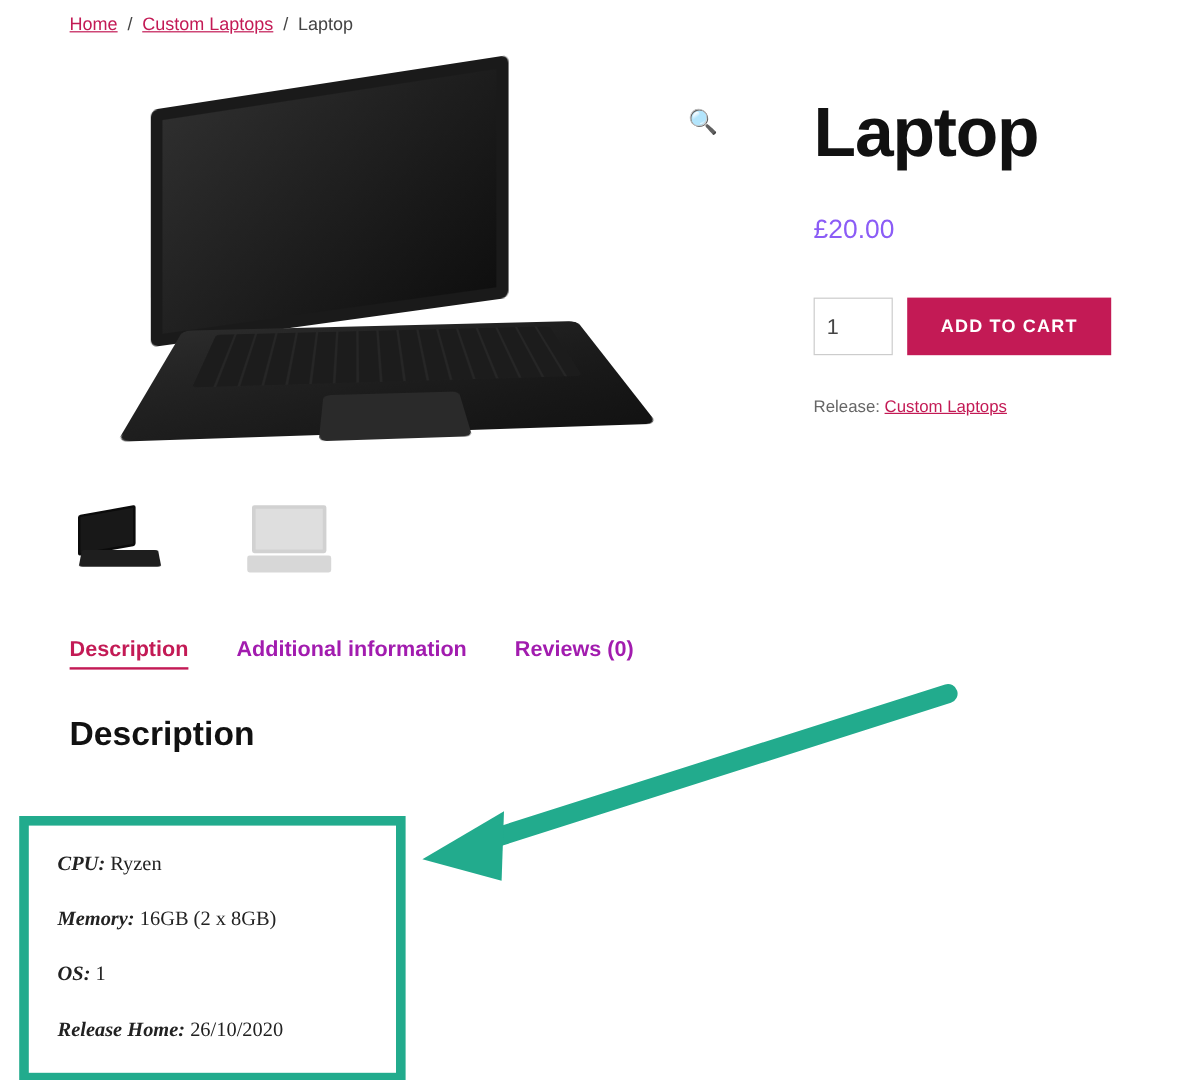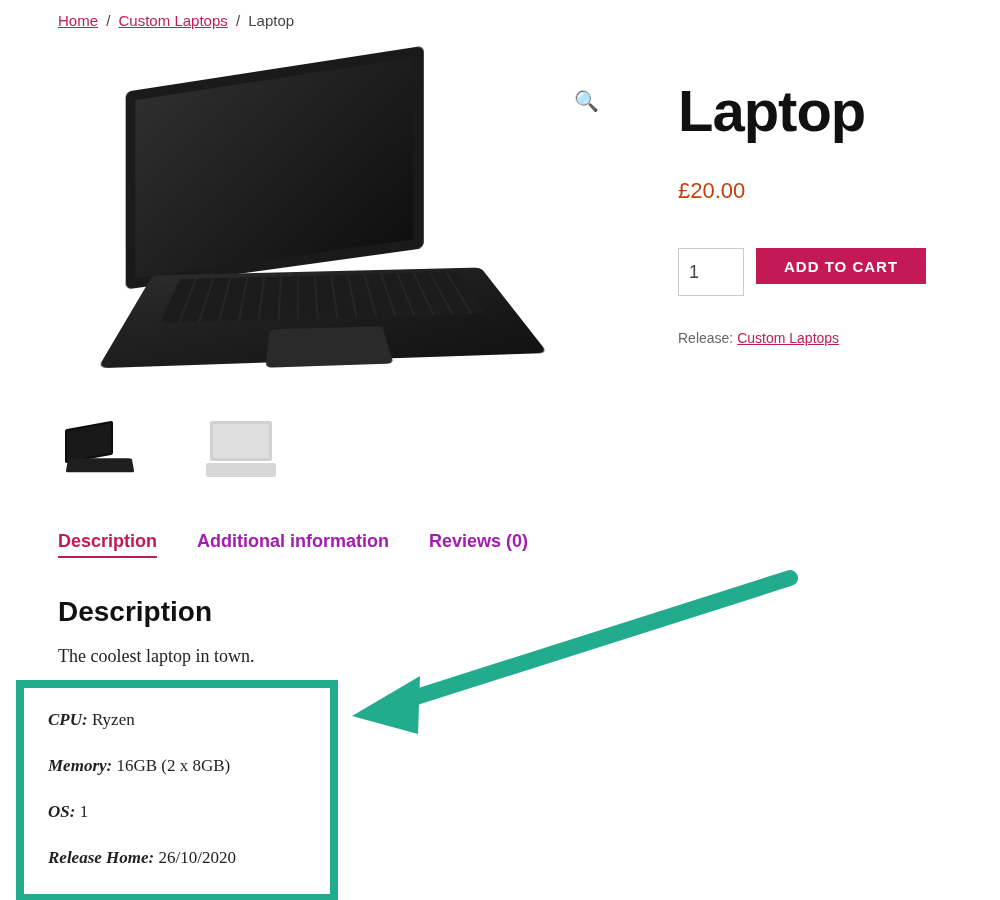--- a/index.html
+++ b/index.html
@@ -65,21 +65,21 @@
   }
   .product-title {
     font-size: 58px;
     font-weight: 800;
     letter-spacing: -1px;
     margin-bottom: 34px;
     margin-top: -2px;
   }
   .price {
     font-size: 22px;
-    color: #c2410c;
+    color: #8b5cf6;
     margin-bottom: 44px;
   }
   .cart-row {
     display: flex;
     align-items: stretch;
     gap: 12px;
     margin-bottom: 34px;
   }
   .qty-input {
     width: 66px;
@@ -92,21 +92,21 @@
   }
   .add-cart {
     background: #c31a55;
     color: #fff;
     border: none;
     padding: 0 28px;
     font-size: 15px;
     font-weight: 700;
     letter-spacing: 1px;
     cursor: pointer;
-    height: 36px;
+    height: 48px;
   }
   .category-line {
     font-size: 14px;
     color: #666;
   }
   .category-line a {
     color: #c31a55;
     text-decoration: underline;
   }
   .tabs {
@@ -275,21 +275,20 @@
   </div>
 
   <div class="tabs">
     <div class="tab active">Description</div>
     <div class="tab">Additional information</div>
     <div class="tab">Reviews (0)</div>
   </div>
 
   <div class="desc-section">
     <h2 class="desc-heading">Description</h2>
-    <p class="desc-text">The coolest laptop in town.</p>
   </div>
 </div>
 
 <div class="spec-box">
   <p>
     <span class="lbl">CPU:</span>
     <span>Ryzen</span>
   </p>
   <p>
     <span class="lbl">Memory:</span>

